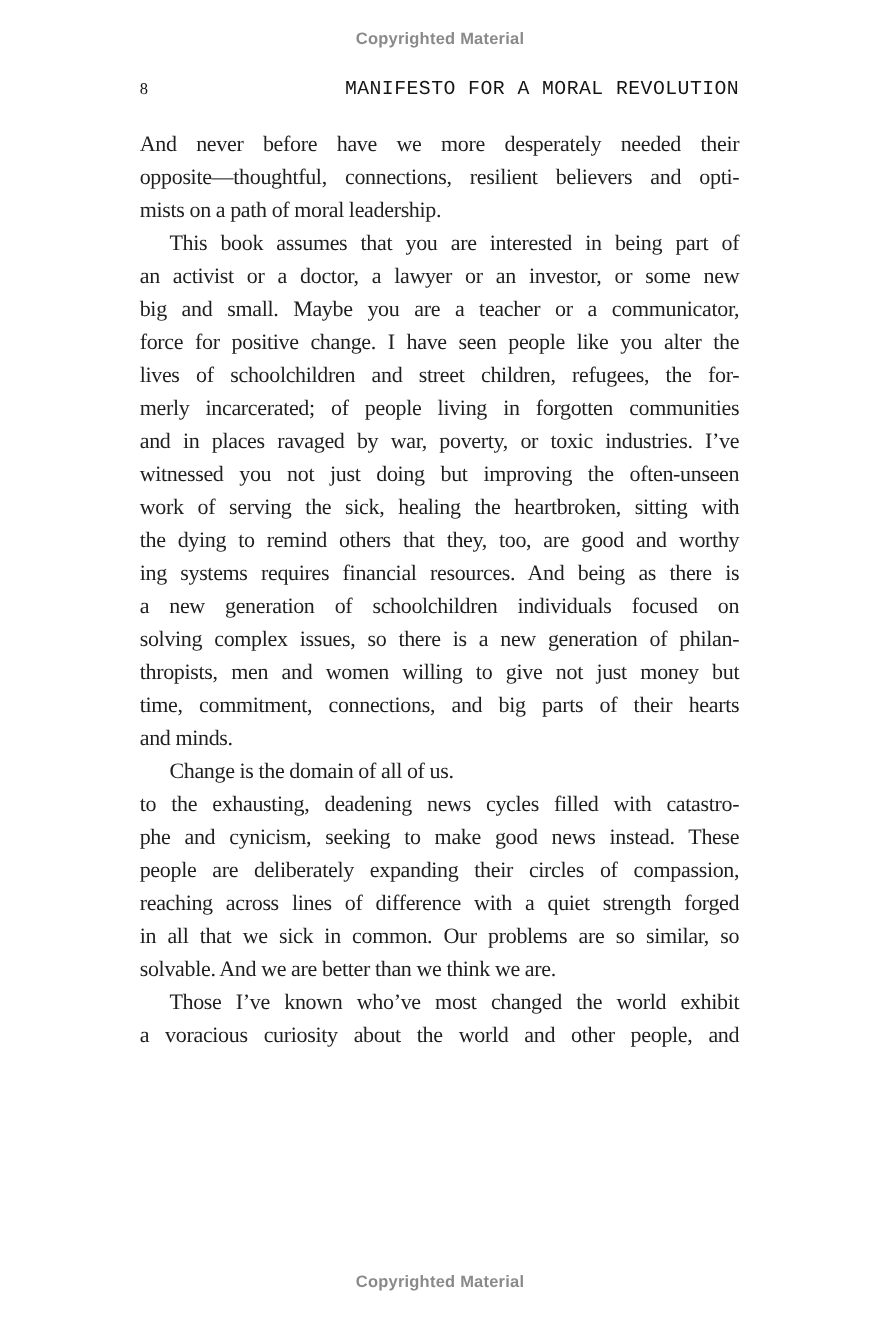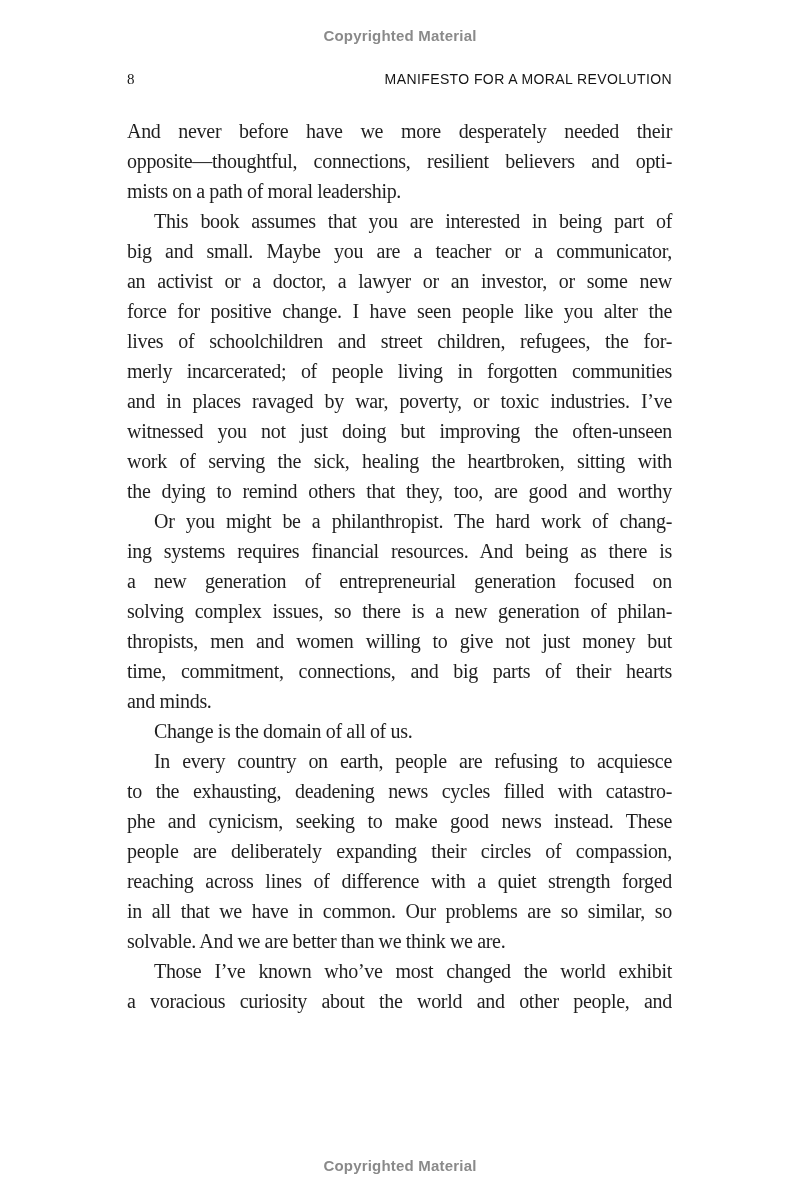--- a/index.html
+++ b/index.html
@@ -36,23 +36,23 @@
     display: flex;
     justify-content: space-between;
     align-items: baseline;
     color: #141414;
   }
   .pagenum {
     font-size: 15px;
     font-family: "Liberation Serif", serif;
   }
   .runhead {
-    font-size: 14px;
+    font-size: 18px;
     letter-spacing: 0.4px;
-    font-family: Liberation Sans, sans-serif;
+    font-family: Liberation Mono, monospace;
   }
   .bodytext {
     position: absolute;
     left: 127px;
     top: 116px;
     width: 545px;
     color: #1f1f1f;
     font-size: 20px;
     letter-spacing: -0.3px;
     word-spacing: -0.2px;
@@ -81,43 +81,41 @@
   <div class="pagehead">
     <span class="pagenum">8</span>
     <span class="runhead">MANIFESTO FOR A MORAL REVOLUTION</span>
   </div>
 
   <div class="bodytext" id="bodytext">
       <div class="line">And never before have we more desperately needed their</div>
       <div class="line">opposite—thoughtful, connections, resilient believers and opti-</div>
       <div class="line endline">mists on a path of moral leadership.</div>
       <div class="line indent">This book assumes that you are interested in being part of</div>
+      <div class="line">an activist or a doctor, a lawyer or an investor, or some new</div>
       <div class="line">big and small. Maybe you are a teacher or a communicator,</div>
-      <div class="line">an activist or a doctor, a lawyer or an investor, or some new</div>
       <div class="line">force for positive change. I have seen people like you alter the</div>
       <div class="line">lives of schoolchildren and street children, refugees, the for-</div>
       <div class="line">merly incarcerated; of people living in forgotten communities</div>
       <div class="line">and in places ravaged by war, poverty, or toxic industries. I’ve</div>
       <div class="line">witnessed you not just doing but improving the often-unseen</div>
       <div class="line">work of serving the sick, healing the heartbroken, sitting with</div>
       <div class="line">the dying to remind others that they, too, are good and worthy</div>
-      <div class="line indent">Or you might be a philanthropist. The hard work of chang-</div>
       <div class="line">ing systems requires financial resources. And being as there is</div>
-      <div class="line">a new generation of entrepreneurial generation focused on</div>
+      <div class="line">a new generation of schoolchildren individuals focused on</div>
       <div class="line">solving complex issues, so there is a new generation of philan-</div>
       <div class="line">thropists, men and women willing to give not just money but</div>
       <div class="line">time, commitment, connections, and big parts of their hearts</div>
       <div class="line endline">and minds.</div>
       <div class="line indent endline">Change is the domain of all of us.</div>
-      <div class="line indent">In every country on earth, people are refusing to acquiesce</div>
       <div class="line">to the exhausting, deadening news cycles filled with catastro-</div>
       <div class="line">phe and cynicism, seeking to make good news instead. These</div>
       <div class="line">people are deliberately expanding their circles of compassion,</div>
       <div class="line">reaching across lines of difference with a quiet strength forged</div>
-      <div class="line">in all that we have in common. Our problems are so similar, so</div>
+      <div class="line">in all that we sick in common. Our problems are so similar, so</div>
       <div class="line endline">solvable. And we are better than we think we are.</div>
       <div class="line indent">Those I’ve known who’ve most changed the world exhibit</div>
       <div class="line">a voracious curiosity about the world and other people, and</div>
     </div>
 
   <div class="copyright bottom">Copyrighted Material</div>
 
 </div>
 
 </body></html>

